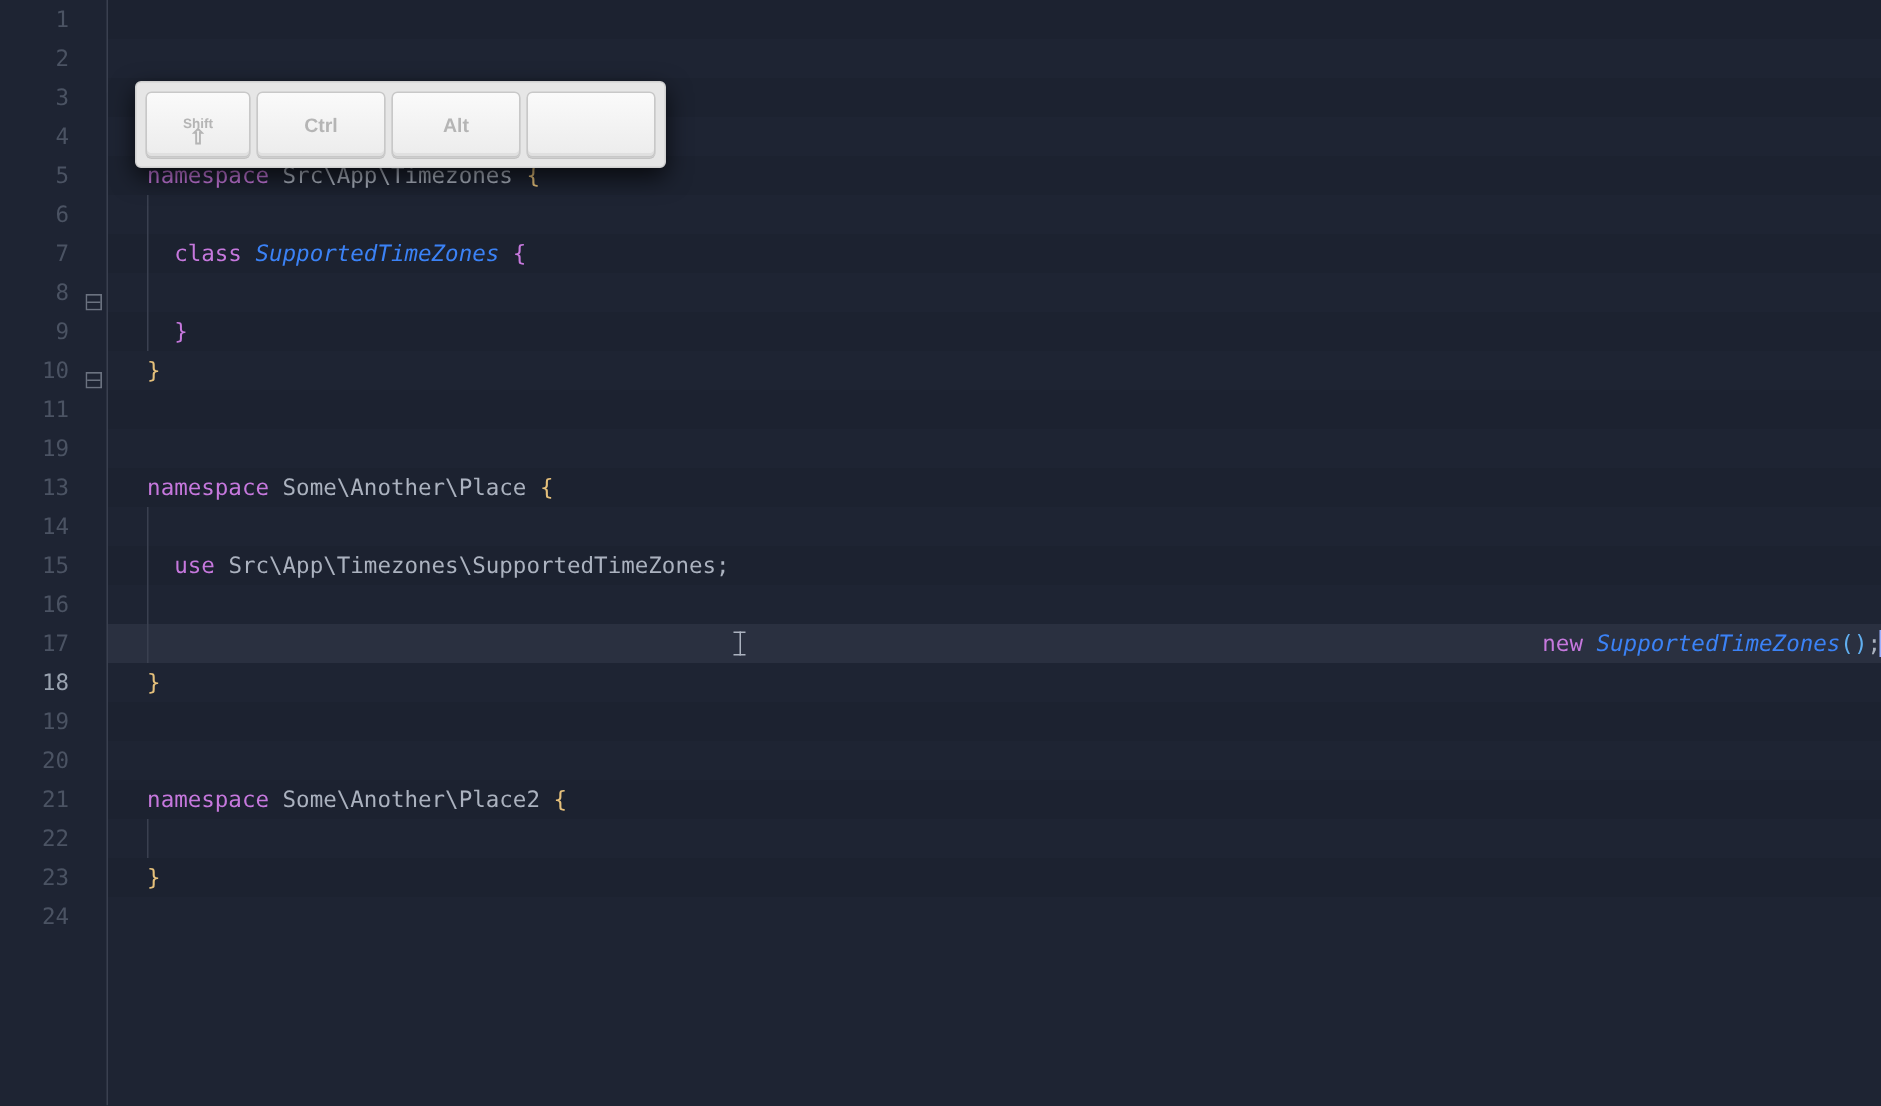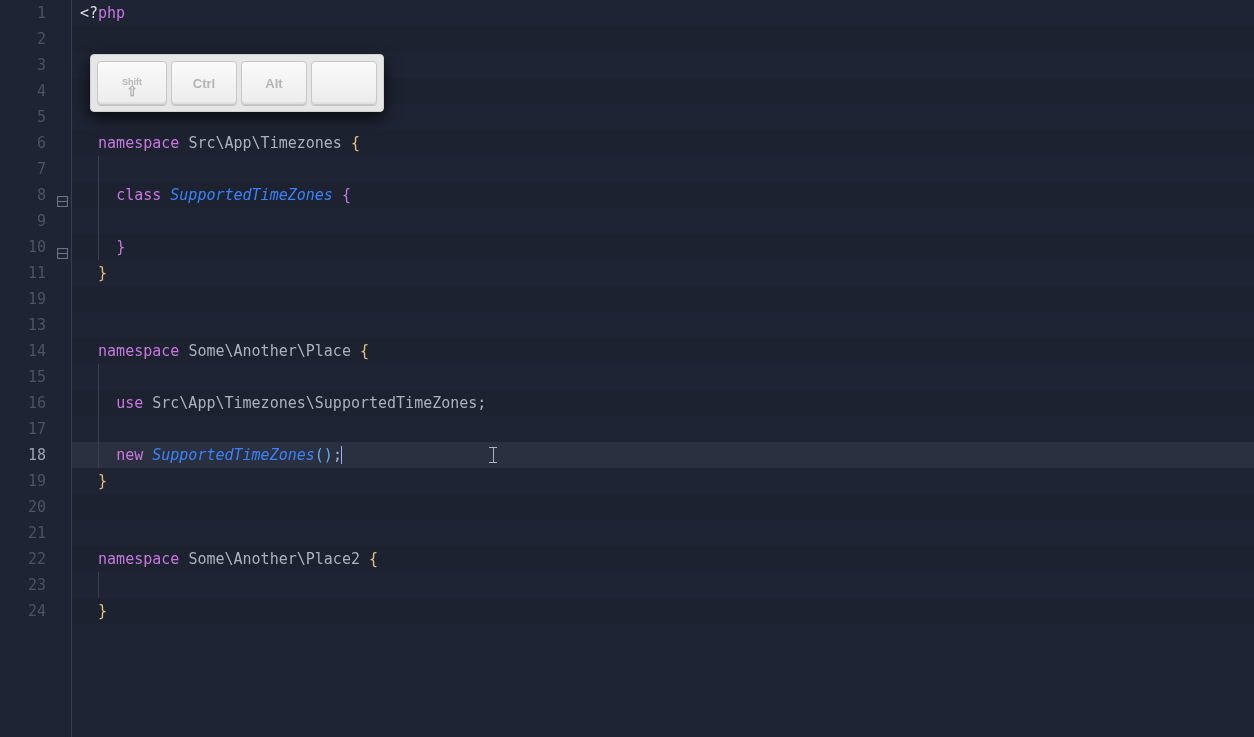--- a/index.html
+++ b/index.html
@@ -57,20 +57,21 @@
   }
   .code-line {
     height: 26px;
     line-height: 26px;
     padding-left: 8px;
     white-space: pre;
     position: relative;
   }
   .code-line.active {
     background: #2a3040;
+    text-align: right;
   }
   .tok-tag     { color: #dcdfe4; }
   .tok-keyword { color: #c678dd; }
   .tok-ns      { color: #abb2bf; text-align: right; }
   .tok-class   { color: #3b82f6; font-style: italic; }
   .tok-brace   { color: #e5c07b; }
   .tok-brace-b { color: #c678dd; }
   .tok-paren   { color: #61afef; }
   .tok-punct   { color: #abb2bf; }
   .caret {
@@ -125,21 +126,21 @@
     left: 90px;
     display: flex;
     gap: 4px;
     padding: 6px;
     background: #e6e6e6;
     border: 1px solid #d0d0d0;
     border-radius: 4px;
     box-shadow: 0 6px 16px rgba(0,0,0,0.7);
   }
   .keycap {
-    width: 66px;
+    width: 86px;
     height: 44px;
     background: linear-gradient(#fafafa,#ececec);
     border: 1px solid #c8c8c8;
     border-radius: 4px;
     box-shadow: inset 0 -2px 0 rgba(0,0,0,0.05), 0 1px 0 rgba(0,0,0,0.15);
     display: flex;
     flex-direction: column;
     align-items: center;
     justify-content: center;
     font-family: -apple-system, sans-serif;
@@ -223,21 +224,20 @@
       <div class="gutter-line"></div>
       <div class="gutter-line"></div>
       <div class="gutter-line"></div>
       <div class="gutter-line"></div>
       <div class="gutter-line"></div>
       <div class="gutter-line"></div>
       <div class="gutter-line"></div>
       <div class="gutter-line"></div>
     </div>
   <div class="code-area alt-rows" id="code-area">
-      <div class="code-line"><span class="tok-tag">&lt;?</span><span class="tok-keyword">php</span></div>
       <div class="code-line odd"></div>
       <div class="code-line"></div>
       <div class="code-line odd"></div>
       <div class="code-line"></div>
       <div class="code-line odd">  <span class="tok-keyword">namespace</span> <span class="tok-ns">Src\App\Timezones</span> <span class="tok-brace">{</span></div>
       <div class="code-line"><div class="indent-guide" style="left: 26px;"></div></div>
       <div class="code-line odd">    <span class="tok-keyword">class</span> <span class="tok-class">SupportedTimeZones</span> <span class="tok-brace-b">{</span><div class="indent-guide" style="left: 26px;"></div></div>
       <div class="code-line"><div class="indent-guide" style="left: 26px;"></div></div>
       <div class="code-line odd">    <span class="tok-brace-b">}</span><div class="indent-guide" style="left: 26px;"></div></div>
       <div class="code-line">  <span class="tok-brace">}</span></div>

